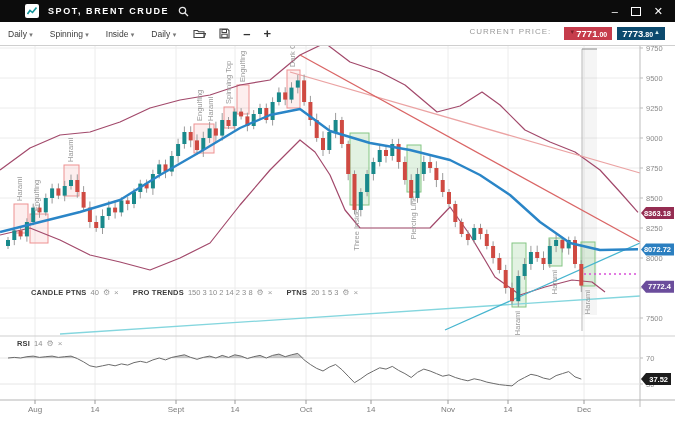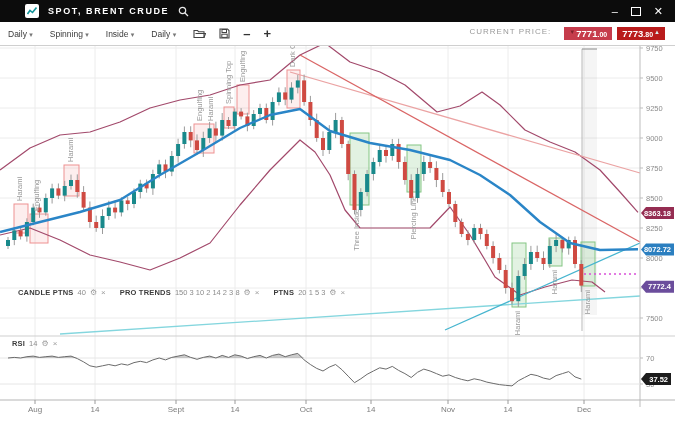--- a/index.html
+++ b/index.html
@@ -23,31 +23,31 @@
   .menu .caret{color:#777;font-size:7px;}
   .ticon{margin-right:13px;cursor:pointer;display:flex;align-items:center;}
   .zoomtxt{font-size:13px;font-weight:bold;color:#333;line-height:1;}
   .cp{margin-left:auto;display:flex;}
   .cp-label{font-size:8px;color:#9a9a9a;letter-spacing:1px;margin-right:8px;}
   .pbadge{color:#fff;font-size:9.5px;font-weight:bold;padding:2px 5px 2px 5px;margin-left:5px;display:flex;align-items:baseline;line-height:1;}
   .pbadge .frac{font-size:7px;}
   .pbadge .arr{font-size:6px;position:relative;top:-3px;}
   .pbadge.bid{background:#c63c4c;}
   .pbadge.bid .arr{color:#7e1f2b;margin-right:1px;}
-  .pbadge.ask{background:#b91c1c;}
+  .pbadge.ask{background:#0c4a6e;}
   .pbadge.ask .arr{color:#d9f2f2;margin-left:1px;}
 
   
   #chart{position:absolute;left:0;top:0;z-index:1;}
-  .legend{position:absolute;z-index:2;font-size:7.5px;color:#8c8c8c;white-space:nowrap;display:flex;align-items:center;}
+  .legend{position:absolute;z-index:2;font-size:7.5px;color:#8c8c8c;white-space:nowrap;display:flex;align-items:center;margin-left:13px;}
   .legend b{color:#3c3c3c;font-weight:bold;letter-spacing:.2px;}
   .legend .params{margin-left:4px;color:#8c8c8c;}
   .legend .gear,.legend .xico{margin-left:4px;color:#9d9d9d;font-size:8px;cursor:pointer;}
   .lg-main{left:18px;top:288px;}
-  .lg-rsi{left:12px;top:339px;}
+  .lg-rsi{left:4px;top:339px;}
   .lg-sep{width:14px;}
 </style>
 </head>
 <body>
 
 <div class="app">
 
   <div class="titlebar">
     <span class="logo">
       <svg width="10" height="10" viewBox="0 0 10 10">

